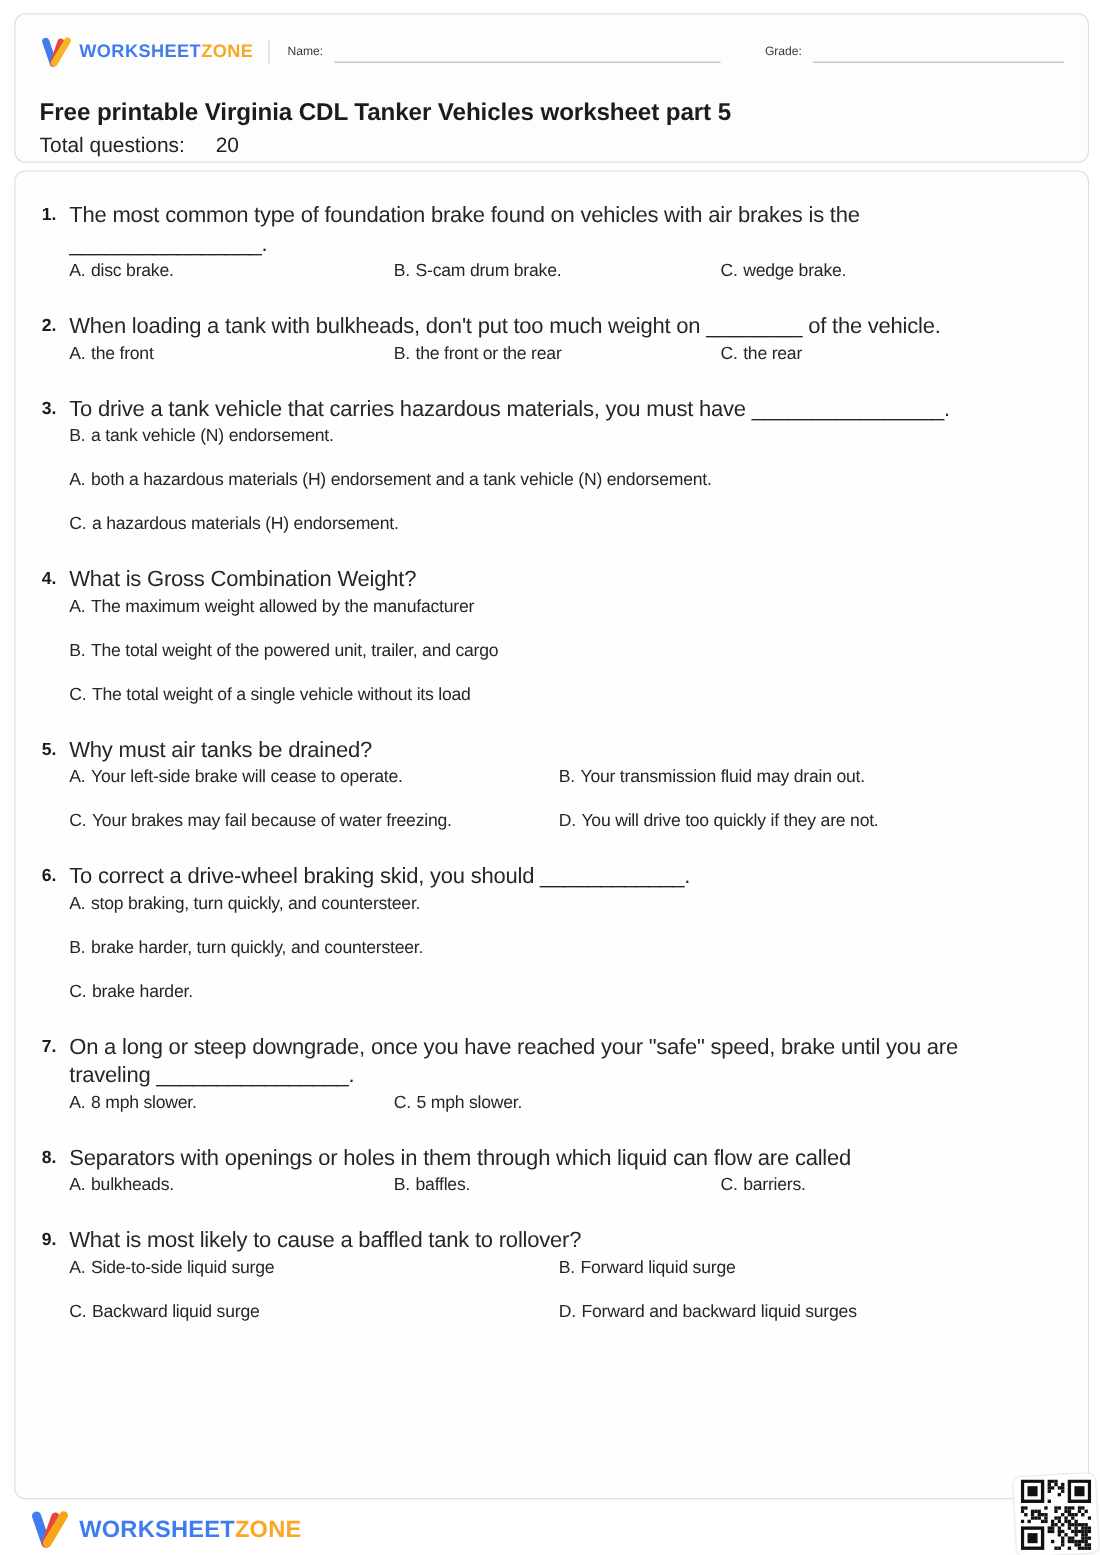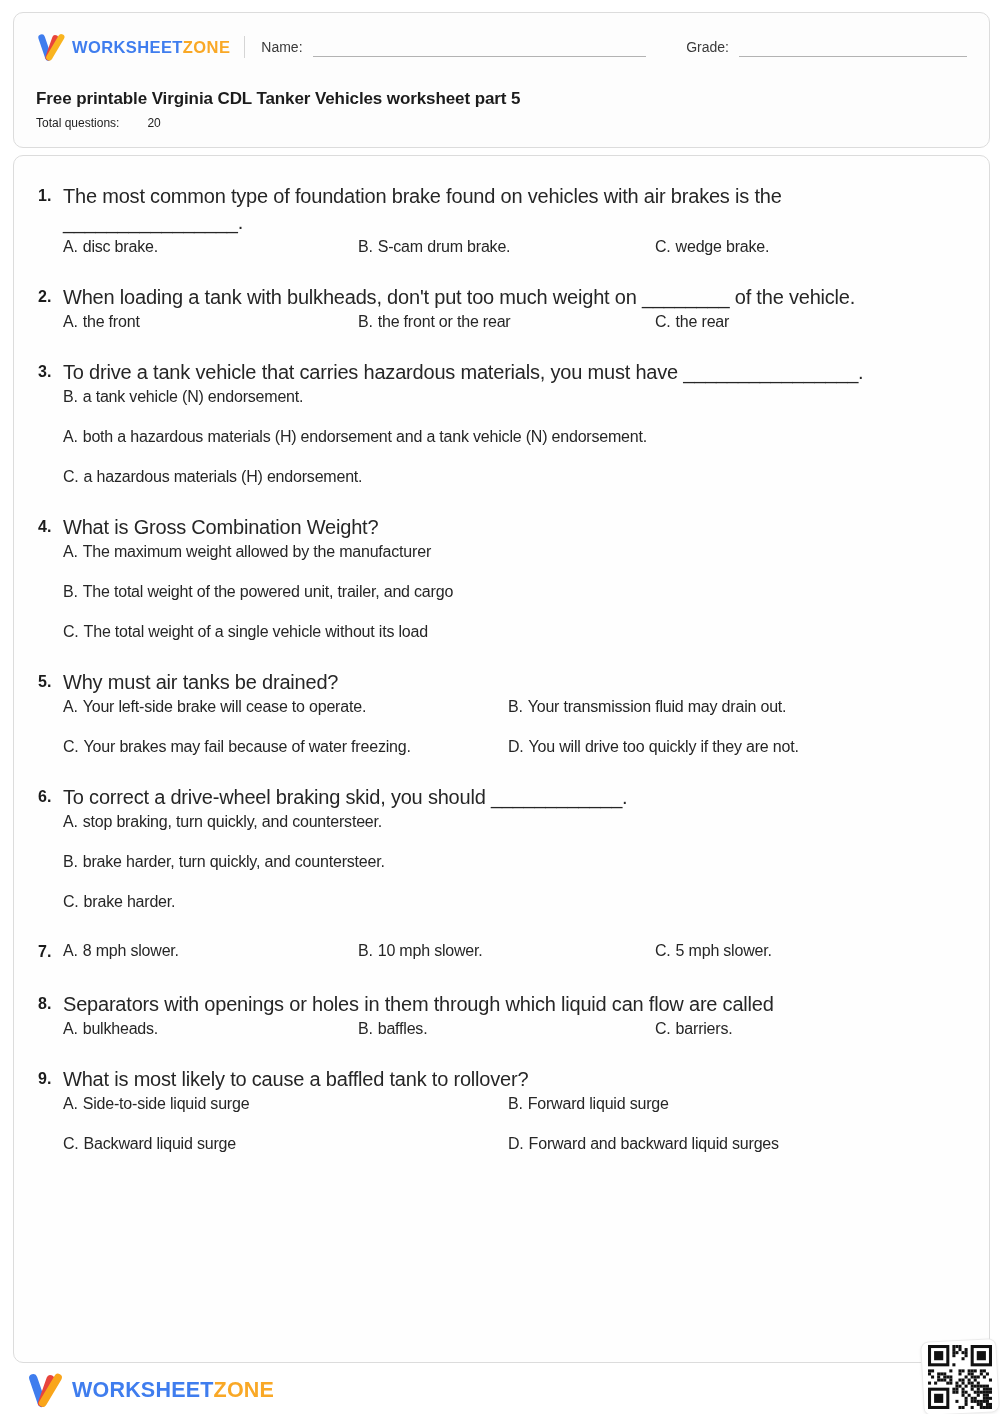--- a/index.html
+++ b/index.html
@@ -10,28 +10,28 @@
   .header-card { top:12px; height:136px; padding:15px 22px 0 22px; }
   .questions-card { top:155px; height:1208px; padding:27px 24px 0 24px; background:#fefefe; }
 
   
   .brand-row { display:flex; align-items:center; height:38px; }
   .brand { display:flex; align-items:center; }
   .brand-words { font-weight:bold; letter-spacing:.4px; font-size:16.5px; margin-left:6px;text-align:center; }
   .w1 { color:#3F7DEE; }
   .w2 { color:#F9A826; }
   .vdivider { width:1px; height:22px; background:#d5d5d5; margin:0 16px 0 14px; }
-  .fill-label { font-size:14px; color:#3a3a3a; }
+  .fill-label { font-size:11px; color:#3a3a3a; }
   .blank-line { border-bottom:1px solid #b3b3b3; height:20px; }
   .name-line { flex:1; margin:0 26px 0 10px; max-width:372px; }
   .grade-line { width:228px; margin-left:10px; }
   .grade-label { margin-left:14px; }
 
-  .sheet-title { margin-top:23px; font-size:17px; font-weight:bold; color:#1c1c1c; letter-spacing:-.1px; }
-  .total-row { margin-top:7px; font-size:12px; color:#222; }
+  .sheet-title { margin-top:23px; font-size:22px; font-weight:bold; color:#1c1c1c; letter-spacing:-.1px; }
+  .total-row { margin-top:7px; font-size:19px; color:#222; }
   .total-value { margin-left:28px; }
 
   
   .q { display:flex; margin-bottom:26px; }
   .q-num { font-weight:bold; font-size:16px; color:#1b1b1b; width:25px; flex:0 0 25px; line-height:26px; }
   .q-body { flex:1; }
   .q-text { font-size:20px; line-height:26px; color:#262626; letter-spacing:-.2px; max-width:880px; }
   .opts { display:grid; row-gap:17px; }
   .opts.stack  { grid-template-columns:1fr; }
   .opts.cols-2 { grid-template-columns:445px 1fr; }
@@ -200,28 +200,26 @@
   <div class="opt">
     <span class="opt-letter">C.</span><span class="opt-text">brake harder.</span>
   </div>
 </div>
     </div>
   </div>
 
   <div class="q">
     <span class="q-num">7.</span>
     <div class="q-body">
+      <p class="q-text">On a long or steep downgrade, once you have reached your "safe" speed, brake until you are traveling ________________.</p>
       <div class="opts cols-3">
   <div class="opt">
     <span class="opt-letter">A.</span><span class="opt-text">8 mph slower.</span>
   </div>
 
-  <div class="opt">
-    <span class="opt-letter">B.</span><span class="opt-text">10 mph slower.</span>
-  </div>
 
   <div class="opt">
     <span class="opt-letter">C.</span><span class="opt-text">5 mph slower.</span>
   </div>
 </div>
     </div>
   </div>
 
   <div class="q">
     <span class="q-num">8.</span>

